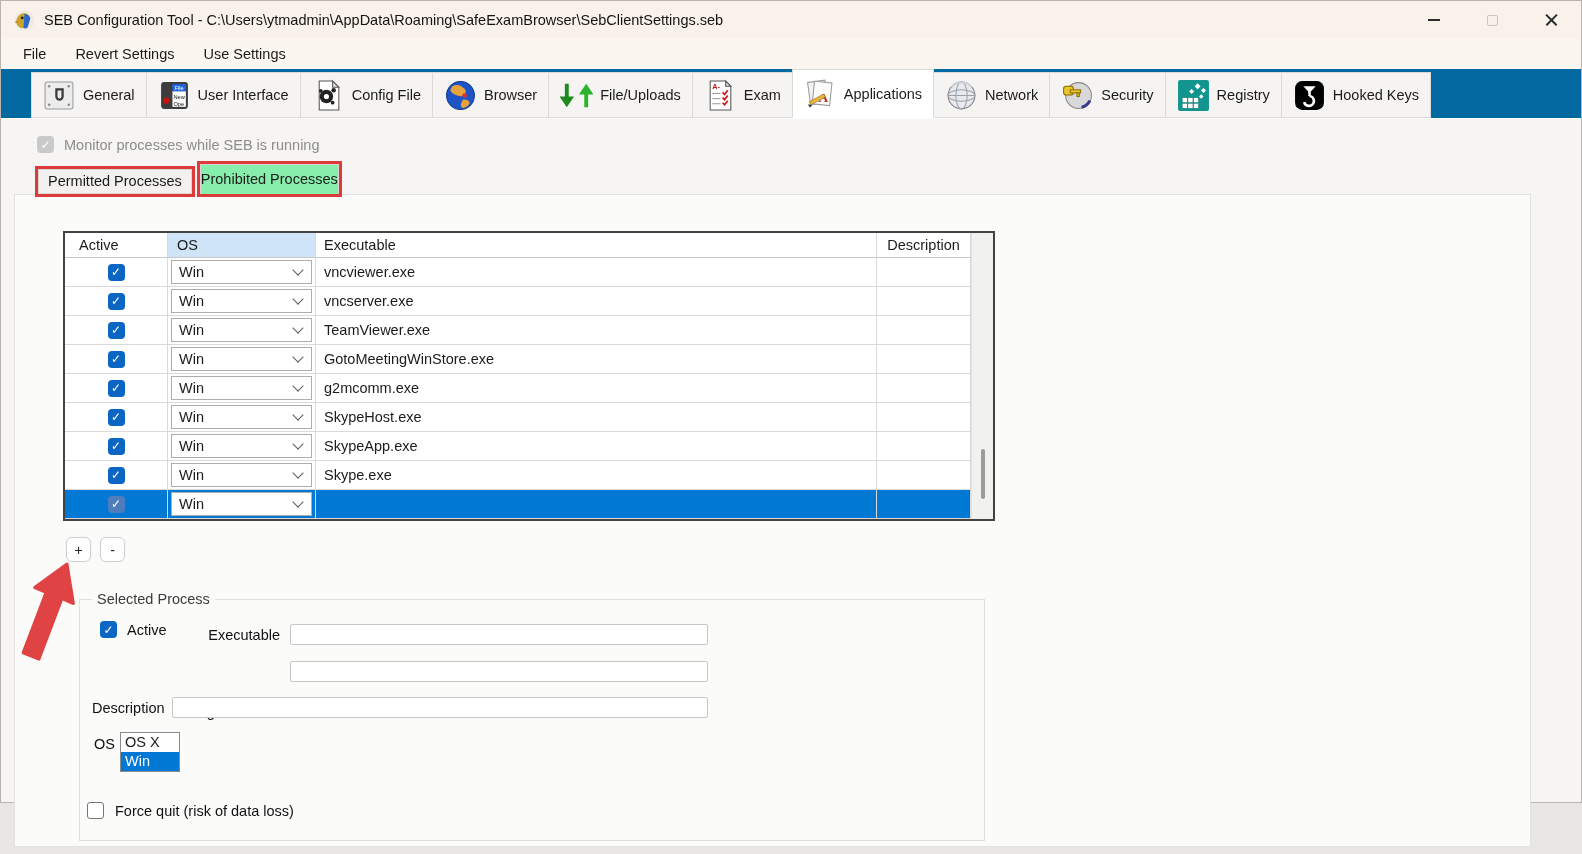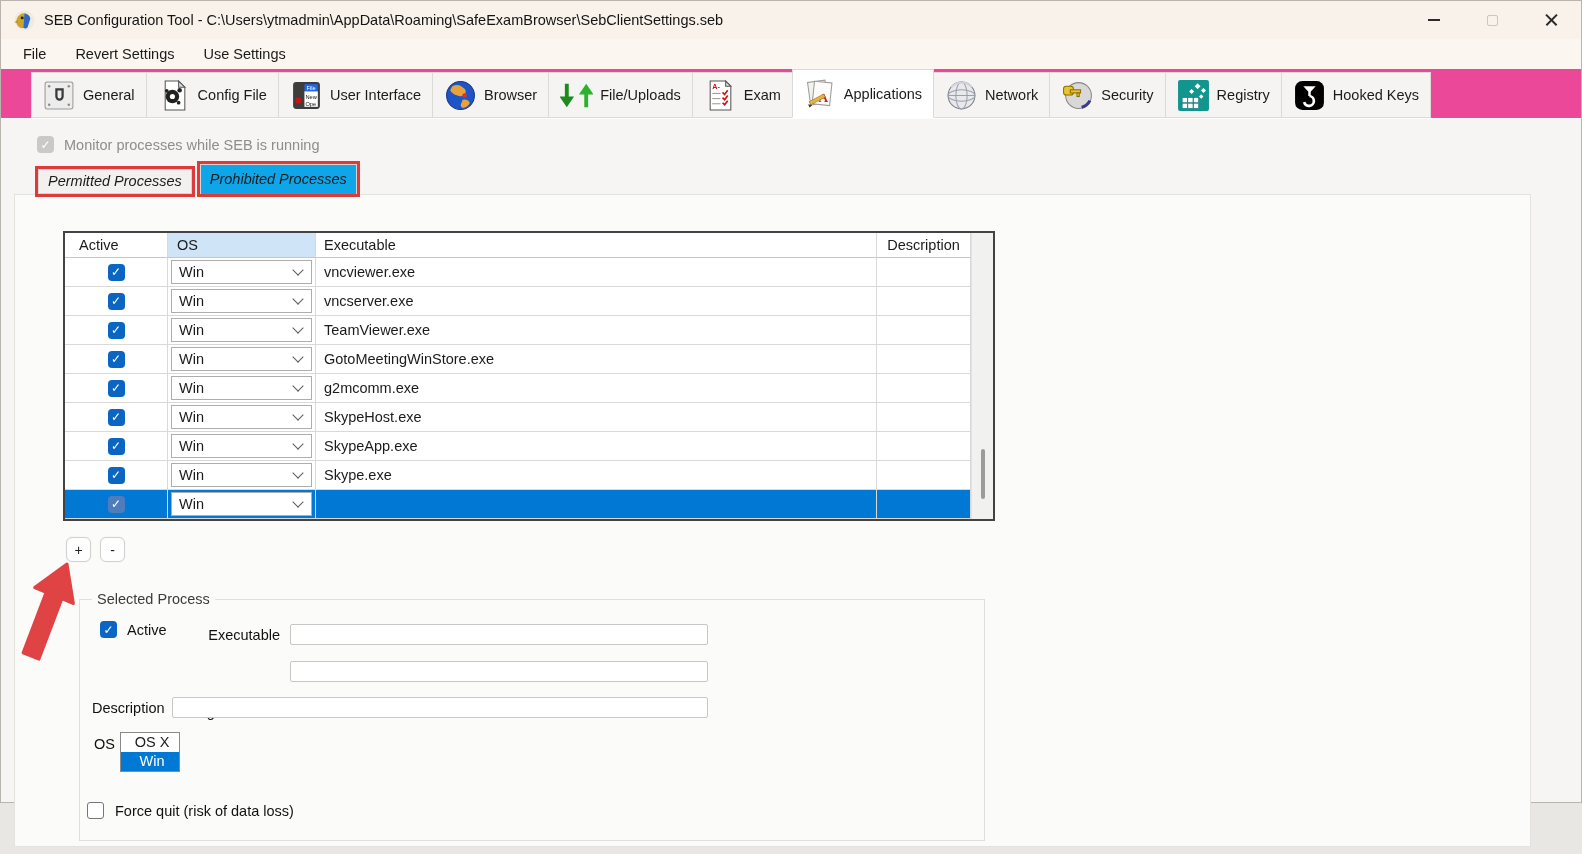--- a/index.html
+++ b/index.html
@@ -18,42 +18,42 @@
   .glyph-close { position:relative; width:13px; height:13px; }
   .glyph-close::before,.glyph-close::after { content:""; position:absolute; left:-1px; top:5.5px; width:15px; height:1.5px; background:#2b2b2b; }
   .glyph-close::before { transform:rotate(45deg); }
   .glyph-close::after { transform:rotate(-45deg); }
 
   
   .menubar { height:30px; background:#fbf6f0; display:flex; align-items:center; padding-left:20px; gap:25px; }
   .menu-item { font-size:14.5px; padding:2px 2px; }
 
   
-  .tabbar { height:50px; background:#ec4899; display:flex; align-items:stretch; padding-left:30px; border-bottom:1px solid #fdfdfd; }
+  .tabbar { height:50px; background:#0369a1; display:flex; align-items:stretch; padding-left:30px; border-bottom:1px solid #fdfdfd; }
   .tab { display:flex; align-items:center; gap:7px; padding:0 11px; background:#f5f4f2; border:1px solid #dbdad7; margin-left:-1px; margin-top:3px; }
   .tab:first-child { margin-left:0; }
   .tab.sel { background:#ffffff; margin-top:0; border-bottom-color:#ffffff; z-index:2; }
   .ticon svg { width:33px; height:33px; display:block; }
   .tab-label { font-size:14.5px; white-space:nowrap; }
 
   
   .content { position:absolute; top:118px; left:0; right:0; bottom:0; background:#f6f5f3; }
   .monitor-row { position:absolute; left:36px; top:17px; display:flex; align-items:center; gap:10px; font-size:14.5px; color:#8d8d8d; }
 
   .cb { width:17px; height:17px; border-radius:4px; display:flex; align-items:center; justify-content:center; flex:0 0 auto; }
   .cb.on { background:var(--accent,#0b66c3); }
   .cb.dis { background:#c9c9c9; }
   .cb.off { background:#fff; border:1px solid #767676; border-radius:3px; }
   .check { color:#fff; font-size:12px; line-height:1; }
 
   .proc-strip { position:absolute; left:34px; top:42px; display:flex; align-items:flex-end; z-index:3; }
   .ann-box { border:3px solid var(--annotation,#dd3b3b); display:flex; }
   .ann-box + .ann-box { margin-left:2px; }
-  .proc-tab { font-size:14.5px; padding:3px 9px 4px; background:#f2f1ef; border:1px solid #d6d5d2; white-space:nowrap;font-style:italic; }
-  .proc-tab.sel { background:#0ea5e9; border-bottom:none; padding:6px 9px 7px; }
+  .proc-tab { font-size:14.5px; padding:3px 9px 4px; background:#f2f1ef; border:1px solid #d6d5d2; white-space:nowrap; }
+  .proc-tab.sel { background:#86efac; border-bottom:none; padding:6px 0 7px; }
 
   .panel { position:absolute; left:13px; top:75px; width:1517px; height:653px; background:#fbfbfa; border:1px solid #e3e2df; }
 
   
   .table { position:absolute; left:48px; top:36px; display:flex; border:2px solid #434343; background:#fff; }
   .thead,.trow { display:grid; grid-template-columns:103px 148px 561px 94px; background:#fff; }
   .thead { height:25px; }
   .trow { height:29px; }
   .trow.sel { background:var(--selection,#0078d4); }
   .trow.sel .tcell { background:transparent; }
@@ -83,21 +83,21 @@
   .flabel { position:absolute; font-size:14.5px; color:#111; }
   .lbl-exec  { left:100px; top:20px;  width:100px; text-align:right; }
   .lbl-orig  { left:100px; top:57px;  width:100px; text-align:right;margin-top:40px; }
   .lbl-desc  { left:12px;  top:93px; }
   .txt { position:absolute; height:21px; border:1px solid #c7c7c6; border-radius:2px; background:#fff; padding:0 5px; font:13px "Liberation Sans", sans-serif; }
   .in-exec { left:210px; top:17px; width:418px; }
   .in-orig { left:210px; top:54px; width:418px; }
   .in-desc { left:92px;  top:90px; width:536px; }
   .lbl-os { left:14px; top:129px; }
   .oslist { position:absolute; left:40px; top:125px; width:60px; border:1px solid #8a8a8a; background:#fff; }
-  .opt { height:19px; line-height:19px; padding-left:4px; font-size:14.5px;text-align:center; }
+  .opt { height:19px; line-height:19px; padding-left:4px; font-size:14.5px; }
   .opt.sel { background:var(--selection,#0078d4); color:#fff; }
   .force-row { position:absolute; left:7px; top:195px; display:flex; gap:11px; align-items:center; font-size:14.5px; color:#111;justify-content:space-between; }
 
   .red-arrow { position:absolute; left:6px; top:437px; z-index:6; }
 </style>
 </head>
 <body>
 
 <div class="window">
 
@@ -141,44 +141,44 @@
             <circle cx="6" cy="25" r="1.2" fill="#8a8a8a"></circle>
             <circle cx="25" cy="25" r="1.2" fill="#8a8a8a"></circle>
             <path d="M13 10 h6 v7 a3 3 0 0 1-6 0 z" fill="none" stroke="#3a3a3a" stroke-width="2.2"></path>
           </svg>
         </span>
         <span class="tab-label">General</span>
       </div>
       <div class="tab">
         <span class="ticon">
           <svg viewBox="0 0 32 32">
+            <rect x="3" y="3" width="26" height="26" rx="3" fill="#3d3d3d"></rect>
+            <rect x="14" y="5" width="13" height="7" fill="#1f66e8"></rect>
+            <text x="16" y="10.5" font-size="5.5" fill="#fff" font-family="sans-serif">File</text>
+            <rect x="14" y="12" width="13" height="15" fill="#fff"></rect>
+            <text x="15" y="19" font-size="5.5" fill="#111" font-family="sans-serif">New</text>
+            <text x="15" y="26" font-size="5.5" fill="#111" font-family="sans-serif">Ope</text>
+            <circle cx="8" cy="21" r="3" fill="#cc1111"></circle>
+          </svg>
+        </span>
+        <span class="tab-label">User Interface</span>
+      </div>
+      <div class="tab">
+        <span class="ticon">
+          <svg viewBox="0 0 32 32">
             <path d="M7 2 h13 l6 6 v22 H7 z" fill="#fff" stroke="#555"></path>
             <path d="M20 2 l6 6 h-6 z" fill="#ddd" stroke="#555"></path>
             <circle cx="14" cy="17" r="6.5" fill="#222"></circle>
             <circle cx="14" cy="17" r="2.5" fill="#fff"></circle>
             <circle cx="21" cy="11" r="2.2" fill="#222"></circle>
             <circle cx="8.5" cy="11.5" r="1.8" fill="#222"></circle>
             <circle cx="20" cy="23" r="1.8" fill="#222"></circle>
           </svg>
         </span>
         <span class="tab-label">Config File</span>
-      </div>
-      <div class="tab">
-        <span class="ticon">
-          <svg viewBox="0 0 32 32">
-            <rect x="3" y="3" width="26" height="26" rx="3" fill="#3d3d3d"></rect>
-            <rect x="14" y="5" width="13" height="7" fill="#1f66e8"></rect>
-            <text x="16" y="10.5" font-size="5.5" fill="#fff" font-family="sans-serif">File</text>
-            <rect x="14" y="12" width="13" height="15" fill="#fff"></rect>
-            <text x="15" y="19" font-size="5.5" fill="#111" font-family="sans-serif">New</text>
-            <text x="15" y="26" font-size="5.5" fill="#111" font-family="sans-serif">Ope</text>
-            <circle cx="8" cy="21" r="3" fill="#cc1111"></circle>
-          </svg>
-        </span>
-        <span class="tab-label">User Interface</span>
       </div>
       <div class="tab">
         <span class="ticon">
           <svg viewBox="0 0 32 32">
             <circle cx="16" cy="16" r="13.5" fill="#1d55c8" stroke="#123a8a"></circle>
             <path d="M8 7 q6-3 10 1 q5 3 2 7 q-3 3-7 1 q-5-1-7-5 z" fill="#e8a23c"></path>
             <path d="M18 20 q5-1 7 3 q-2 5-7 5 q-3-2-1-5 z" fill="#e8a23c"></path>
             <circle cx="20" cy="16" r="2.3" fill="#d6352b"></circle>
           </svg>
         </span>

